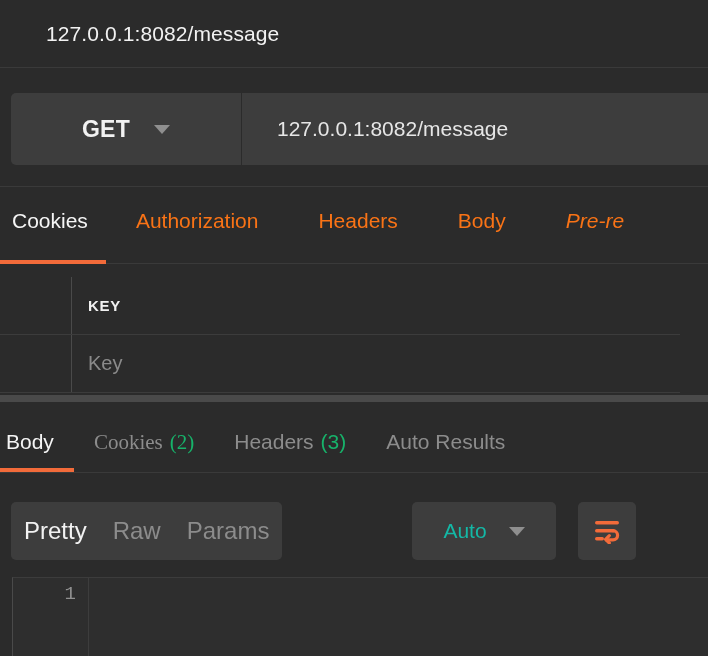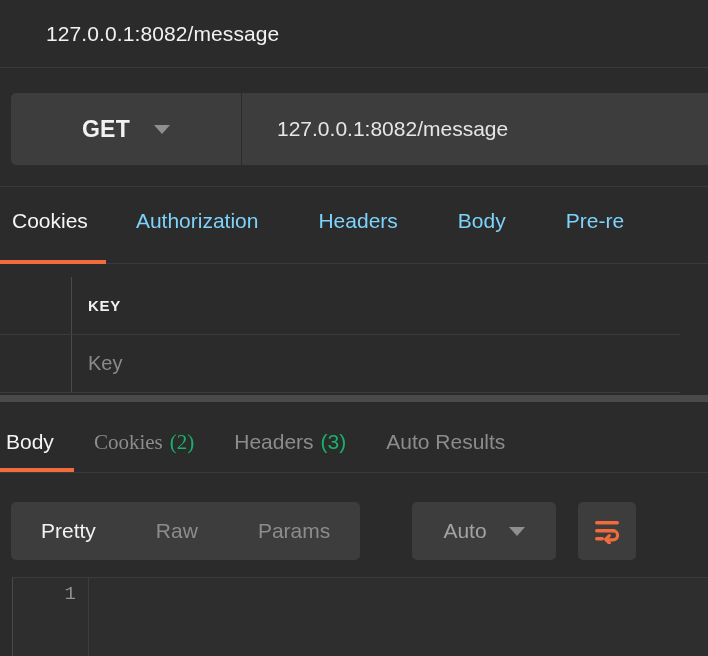--- a/index.html
+++ b/index.html
@@ -109,21 +109,21 @@
     align-items: flex-start;
   }
   .rtab {
     position: relative;
     height: 88px;
     box-sizing: border-box;
     display: flex;
     align-items: center;
     padding: 0 0 22px 0;
     font-size: 21px;
-    color: #7dd3fc;
+    color: #f97316;
     white-space: nowrap;
     cursor: pointer;
   }
   .rtab.active { color: #f5f5f5; }
   .rtab .und {
     display: none;
   }
   .rtab.active .und {
     display: block;
     position: absolute;
@@ -238,40 +238,40 @@
   .segctl {
     position: absolute;
     left: 11px; top: 0;
     height: 58px;
     background: #3d3d3d;
     border-radius: 5px;
     display: flex;
     align-items: center;
   }
   .seg {
-    padding: 0 30px;
-    font-size: 21px;
+    padding: 0 13px;
+    font-size: 24px;
     color: #8c8c8c;
     cursor: pointer;
     white-space: nowrap;
   }
   .seg.active { color: #f2f2f2; }
   .fmtsel {
     position: absolute;
     left: 412px; top: 0;
     width: 144px; height: 58px;
     background: #3d3d3d;
     border-radius: 5px;
     display: flex;
     align-items: center;
     justify-content: center;
     gap: 22px;
     cursor: pointer;
   }
-  .fmtsel .f-label { font-size: 21px; color: #a3a3a3; }
+  .fmtsel .f-label { font-size: 21px; color: #14b8a6; }
   .wrapbtn {
     position: absolute;
     left: 578px; top: 0;
     width: 58px; height: 58px;
     background: #3d3d3d;
     border-radius: 5px;
     display: flex;
     align-items: center;
     justify-content: center;
     cursor: pointer;
@@ -359,21 +359,21 @@
 
       </div>
       <div class="rtab" style="padding-left:30px;padding-right:30px;">
         <span>Headers</span>
 
       </div>
       <div class="rtab" style="padding-left:30px;padding-right:30px;">
         <span>Body</span>
 
       </div>
-      <div class="rtab" style="padding-left:30px;padding-right:10px;">
+      <div class="rtab" style="padding-left:30px;padding-right:10px;font-style:italic;">
         <span>Pre-re</span>
 
       </div>
     </div>
   </div>
 
   <div class="ptable">
     <div class="prow">
       <div class="pcheck"></div>
       <div class="pkey hdr">KEY</div>

